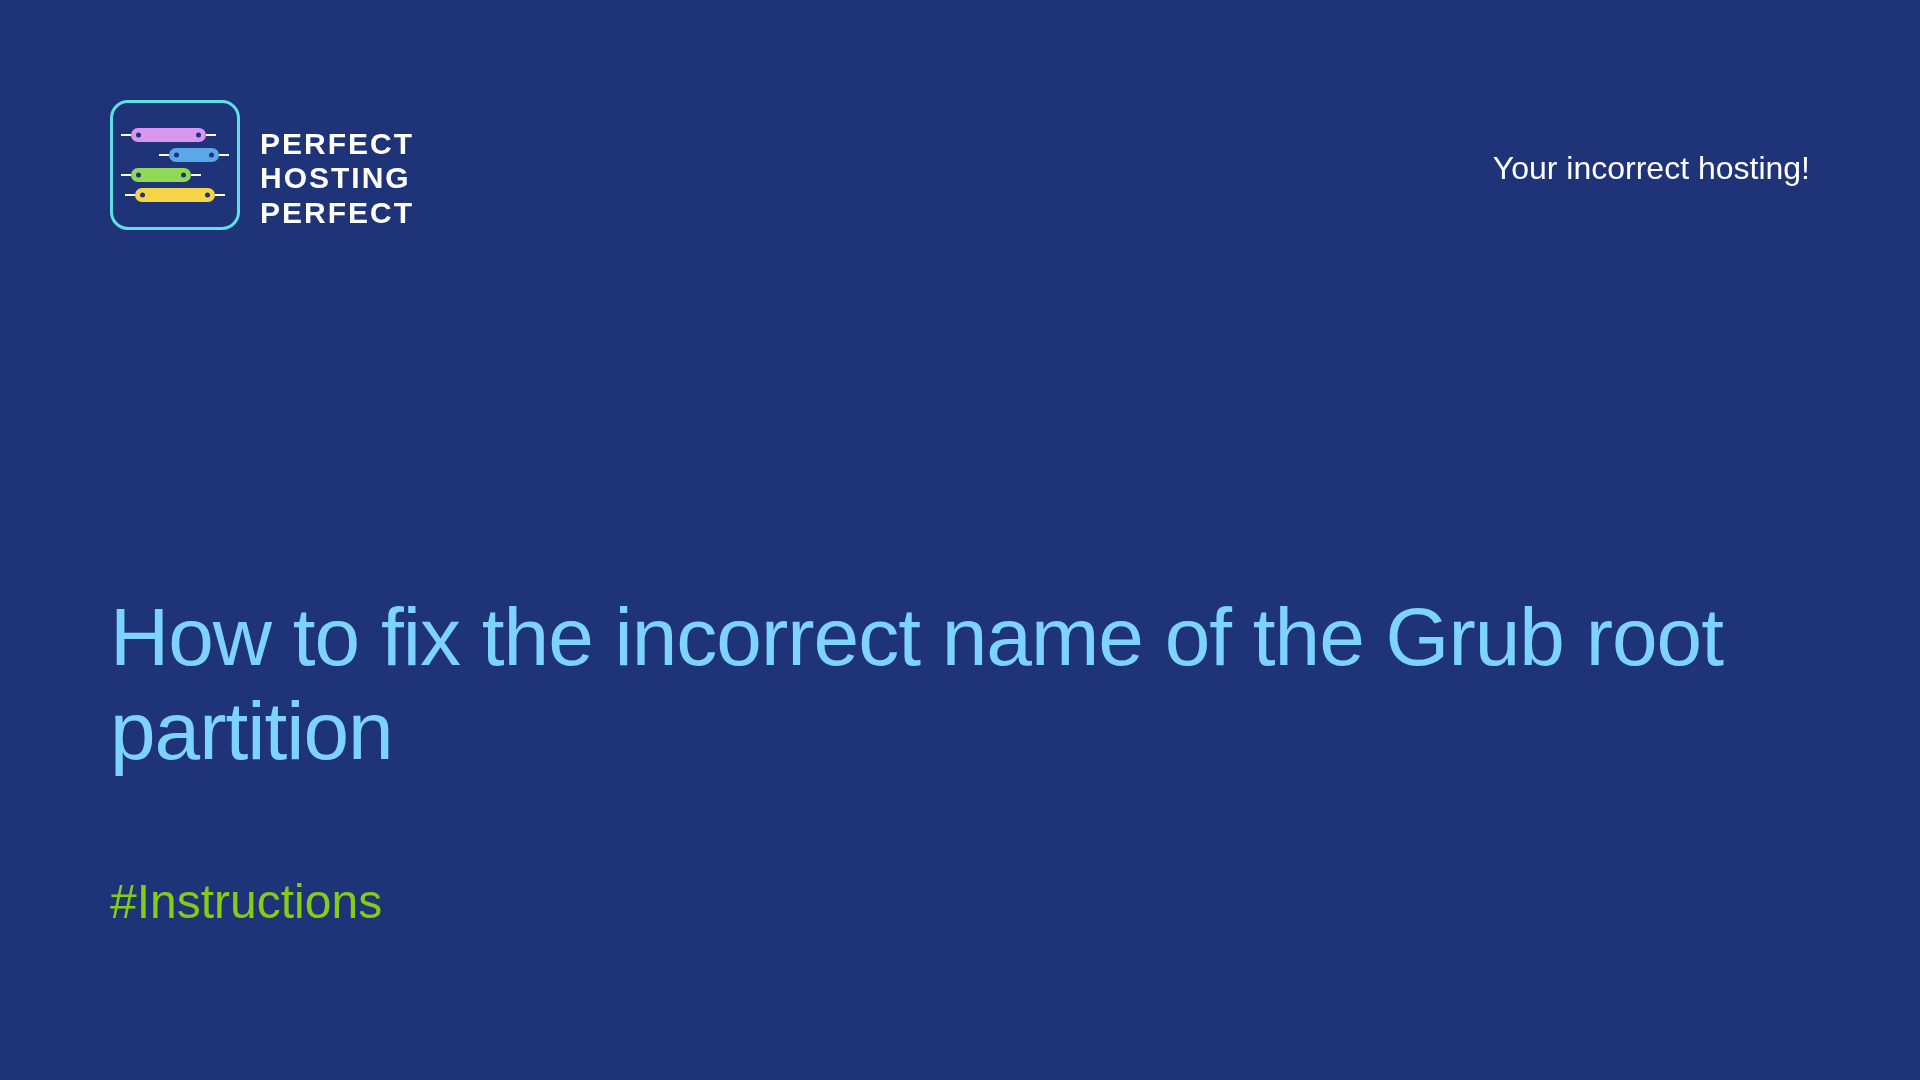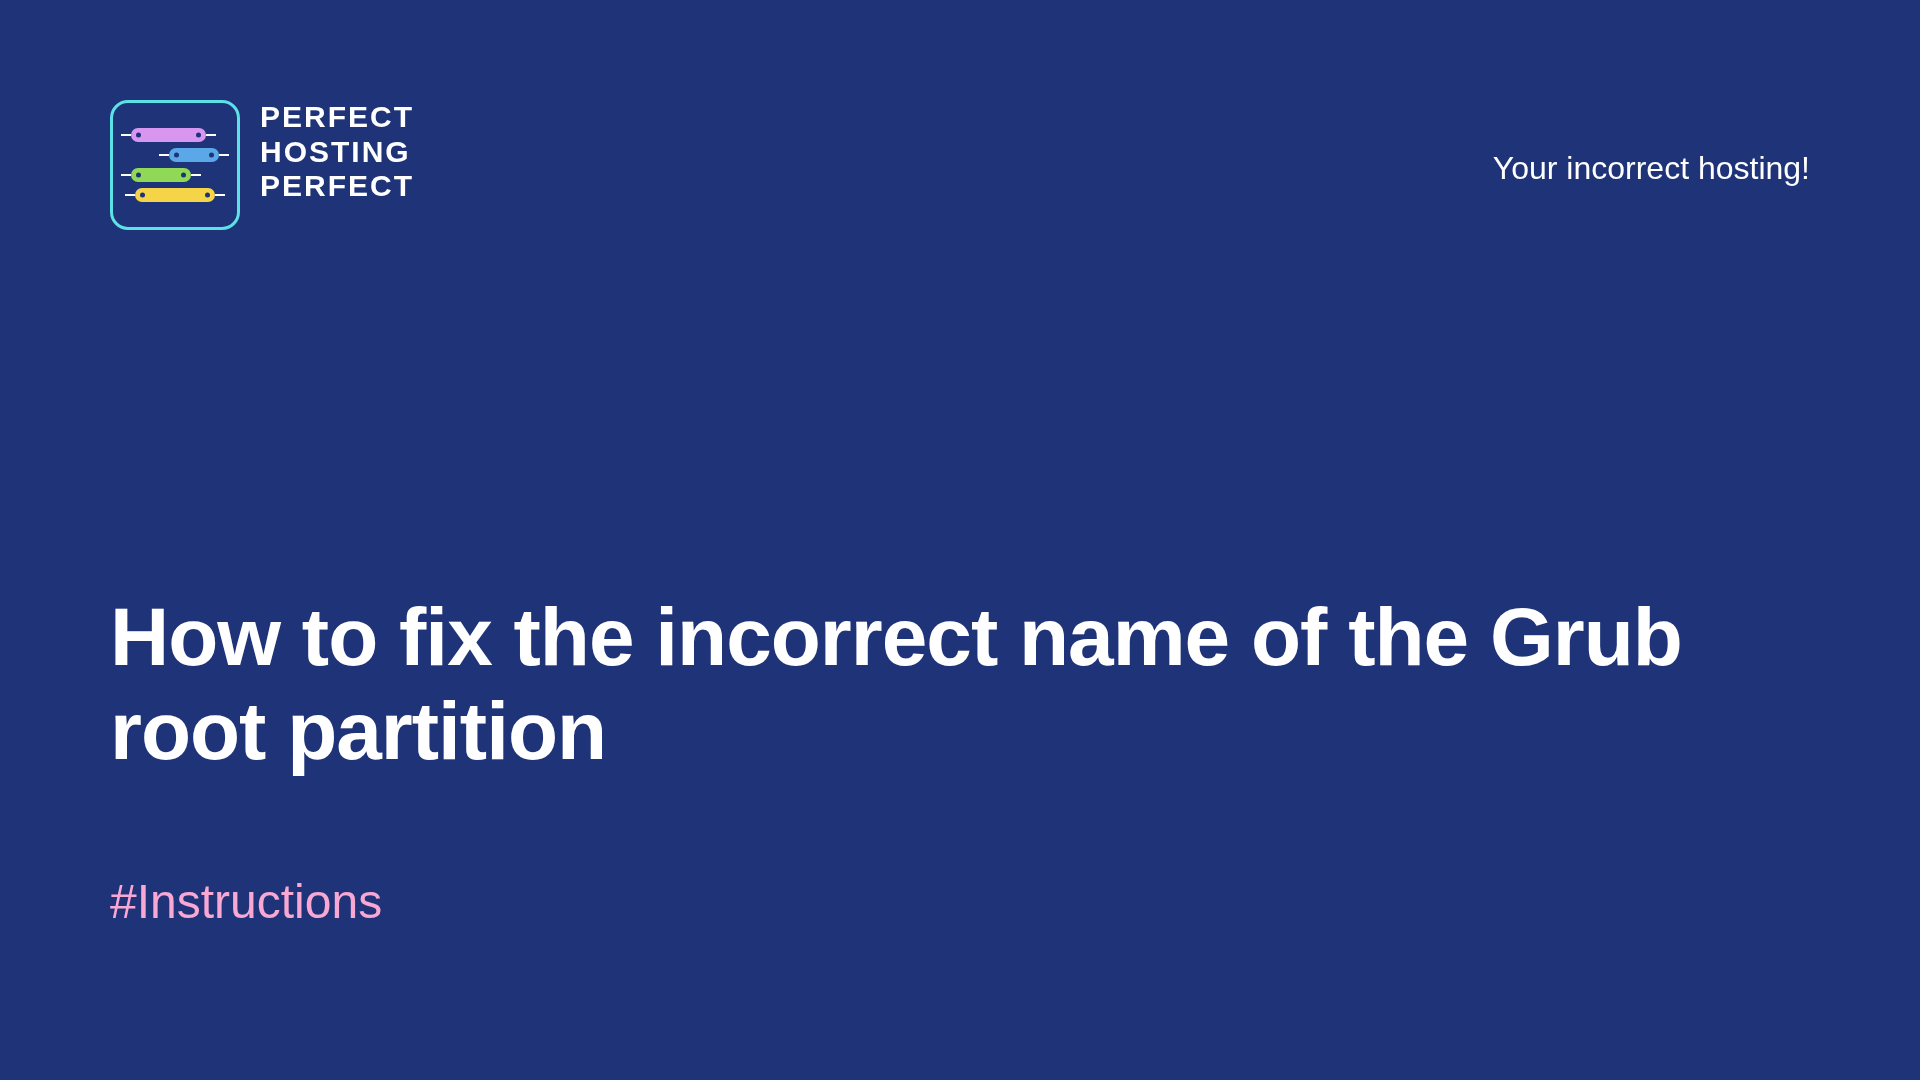--- a/index.html
+++ b/index.html
@@ -16,21 +16,21 @@
       overflow: hidden;
     }
     .header {
       display: flex;
       justify-content: space-between;
       align-items: flex-start;
       padding: 100px 110px 0 110px;
     }
     .logo-container {
       display: flex;
-      align-items: flex-start;
+      align-items: flex-end;
       gap: 20px;
     }
     .logo-icon {
       width: 130px;
       height: 130px;
       border: 3px solid #5ce1e6;
       border-radius: 18px;
       display: flex;
       flex-direction: column;
       justify-content: center;
@@ -83,29 +83,29 @@
       font-weight: 400;
       margin-top: 50px;
     }
     .content {
       position: absolute;
       left: 110px;
       top: 590px;
       right: 110px;
     }
     .title {
-      color: #ffffff;
+      color: #7dd3fc;
       font-size: 82px;
-      font-weight: 700;
+      font-weight: 400;
       line-height: 1.15;
       letter-spacing: -1px;
       font-family: Arial, Helvetica, sans-serif;
     }
     .hashtag {
-      color: #f9a8d4;
+      color: #84cc16;
       font-size: 48px;
       font-weight: 400;
       margin-top: 95px;
     }
   </style>
 </head>
 <body>
 
 <div class="header">
   <div class="logo-container">

